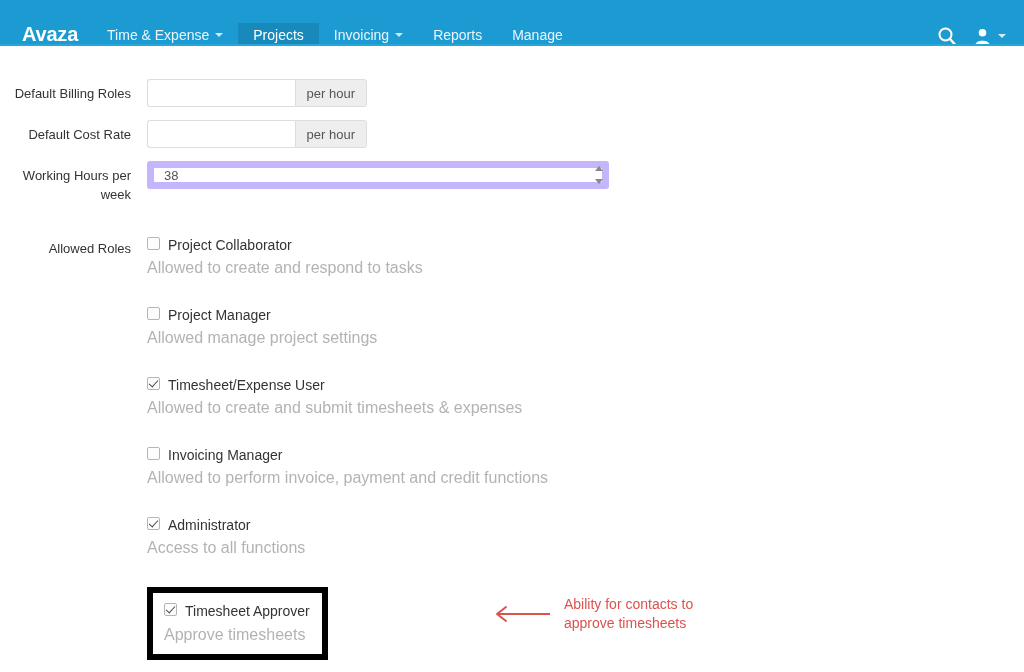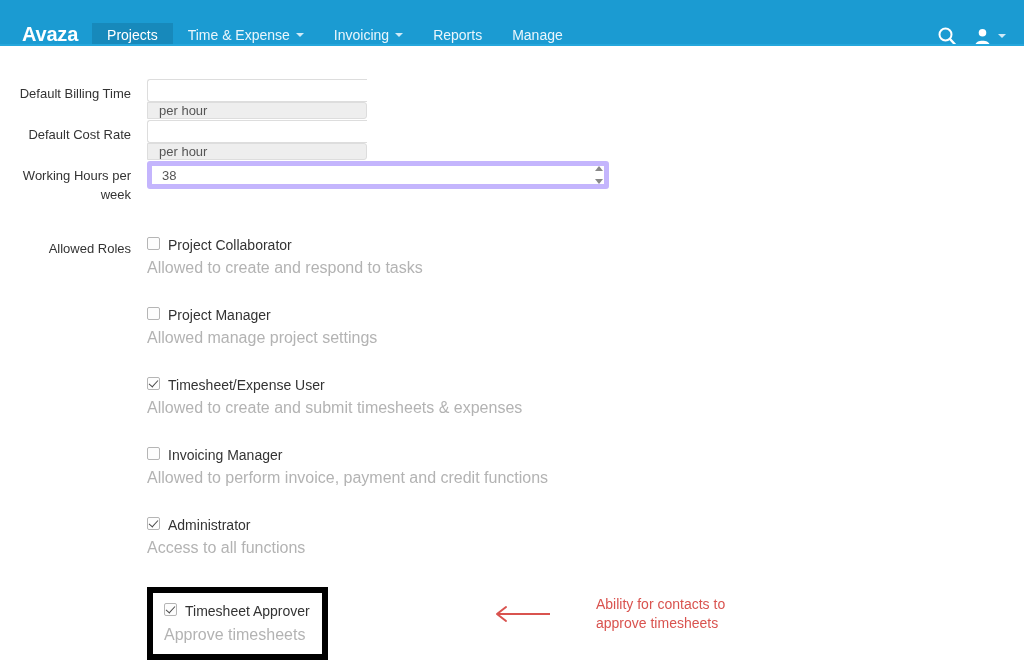--- a/index.html
+++ b/index.html
@@ -101,21 +101,20 @@
     box-sizing: border-box;
   }
   .form-field {
     flex: 1;
   }
 
   .input-group {
     display: inline-flex;
     width: 220px;
     height: 28px;
-    flex-direction: column;
   }
   .input-group input {
     flex: 1;
     border: 1px solid #dddddd;
     border-right: none;
     border-radius: 3px 0 0 3px;
     padding: 3px 8px;
     font-family: "Liberation Sans", sans-serif;
     font-size: 13px;
     color: #555;
@@ -136,21 +135,21 @@
 
   .number-input {
     position: relative;
     width: 462px;
     height: 28px;
   }
   .number-input input {
     width: 100%;
     height: 100%;
     box-sizing: border-box;
-    border: 5px solid #c4b5fd;
+    border: 7px solid #c4b5fd;
     border-radius: 3px;
     padding: 3px 22px 3px 10px;
     font-family: "Liberation Sans", sans-serif;
     font-size: 13px;
     color: #555;
     outline: none;
   }
   .spinner {
     position: absolute;
     right: 6px;
@@ -247,21 +246,20 @@
     display: flex;
     align-items: center;
     gap: 12px;
   }
   .arrow-svg { display: block; }
   .annotation-text {
     color: #d9534f;
     font-size: 14px;
     line-height: 1.35;
     white-space: pre-line;
-    margin-left: 32px;
   }
 
   
   .button-row {
     display: flex;
     margin-top: 42px;
     margin-left: 113px;
     gap: 8px;
   }
   .btn {
@@ -289,27 +287,27 @@
     color: #333333;
   }
 </style>
 </head>
 <body>
 
 <div class="navbar">
   <div class="navbar-inner">
     <div class="brand">Avaza</div>
 
-    <a class="nav-item active">
-      <span>Projects</span>
-    </a>
-
     <a class="nav-item">
       <span>Time &amp; Expense</span>
       <span class="caret"></span>
+    </a>
+
+    <a class="nav-item active">
+      <span>Projects</span>
     </a>
 
     <a class="nav-item">
       <span>Invoicing</span>
       <span class="caret"></span>
     </a>
 
     <a class="nav-item">
       <span>Reports</span>
     </a>
@@ -334,21 +332,21 @@
       <span class="caret"></span>
     </span>
   </div>
 
   <div class="nav-bottom-line"></div>
 </div>
 
 <div class="content">
 
   <div class="form-row">
-    <div class="form-label">Default Billing Time</div>
+    <div class="form-label">Default Billing Roles</div>
     <div class="form-field">
       <div class="input-group">
         <input type="text" value="" style="">
         <span class="input-addon">per hour</span>
       </div>
     </div>
   </div>
 
   <div class="form-row">
     <div class="form-label">Default Cost Rate</div>

